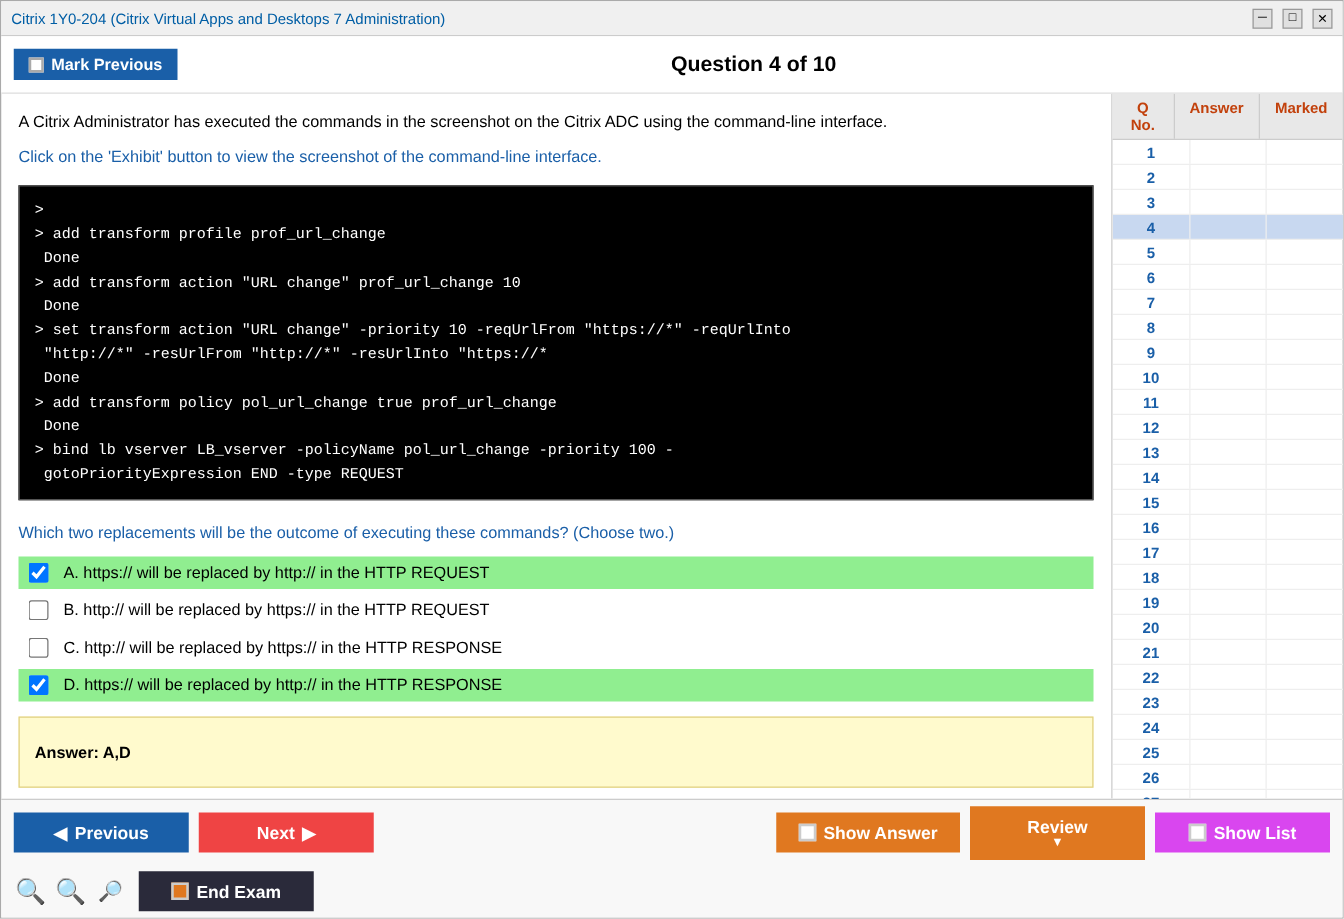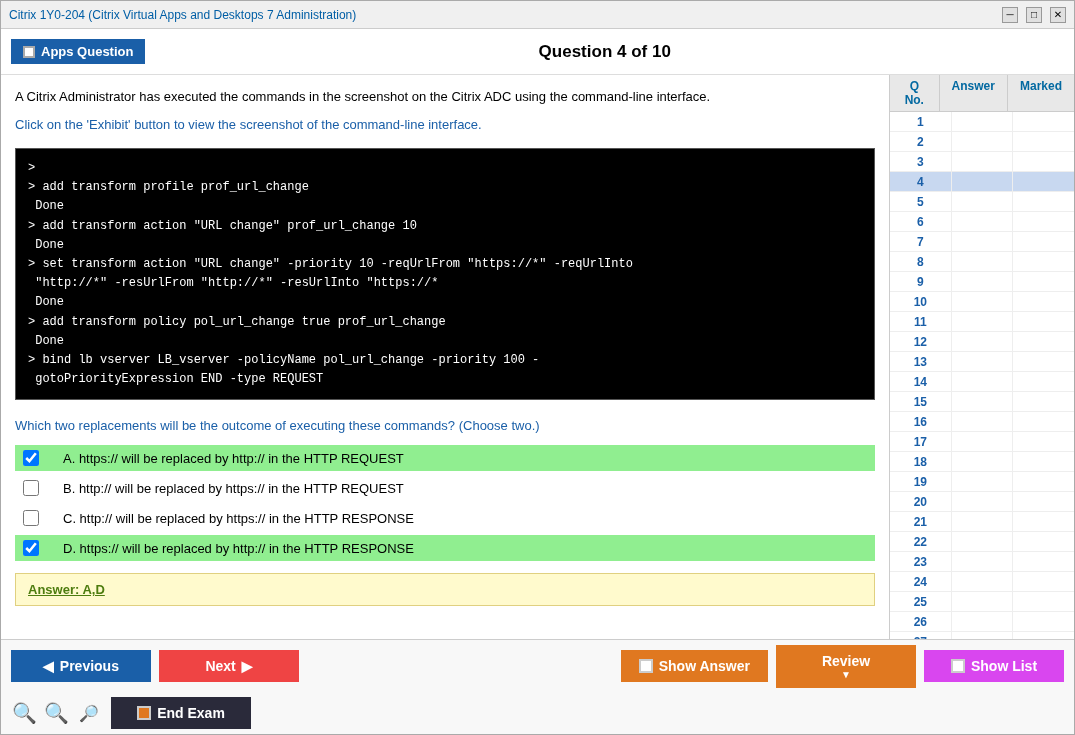--- a/index.html
+++ b/index.html
@@ -23,30 +23,30 @@
 
     .q-text { color: #000; font-size: 13px; line-height: 1.5; }
     .q-text-blue { color: #1a5fa8; font-size: 13px; line-height: 1.5; }
 
     .terminal { background: #000; color: #fff; font-family: 'Courier New', monospace; font-size: 12px; padding: 10px 12px; margin: 6px 0; border: 1px solid #555; line-height: 1.6; }
 
     .which-text { color: #000; font-size: 13px; margin: 4px 0; }
     .which-text span { color: #1a5fa8; }
 
     .options { display: flex; flex-direction: column; gap: 4px; }
-    .option { display: flex; align-items: center; gap: 24px; padding: 5px 8px; font-size: 13px; }
+    .option { display: flex; gap: 12px; padding: 5px 8px; font-size: 13px; }
     .option.highlighted { background: #90ee90; }
     .option input[type=checkbox] { width: 16px; height: 16px; flex-shrink: 0; }
     .option-text { color: #000; }
 
-    .answer-box { background: #fffacd; border: 1px solid #e0d080; padding: 8px 12px; font-size: 13px; font-weight: bold; color: #4d7c0f; margin-top: 4px; text-decoration: underline; }
+    .answer-box { background: #fffacd; border: 1px solid #e0d080; padding: 20px 12px; font-size: 13px; font-weight: bold; color: #000000; margin-top: 4px; }
 
     .sidebar { width: 185px; border-left: 1px solid #ccc; background: #fff; display: flex; flex-direction: column; }
     .sidebar-header { display: flex; background: #e8e8e8; border-bottom: 1px solid #ccc; }
-    .sidebar-header-cell { flex: 1; text-align: center; padding: 4px 12px; font-size: 12px; font-weight: bold; color: #0369a1; border-right: 1px solid #ccc; }
+    .sidebar-header-cell { flex: 1; text-align: center; padding: 4px 12px; font-size: 12px; font-weight: bold; color: #c2410c; border-right: 1px solid #ccc; }
     .sidebar-header-cell:last-child { border-right: none; }
     .sidebar-list { overflow-y: auto; flex: 1; }
     .sidebar-row { display: flex; height: 20px; border-bottom: 1px solid #eee; }
     .sidebar-row.active { background: #c8d8f0; }
     .sidebar-cell { flex: 1; text-align: center; font-size: 12px; line-height: 20px; color: #000; border-right: 1px solid #eee; }
     .sidebar-cell:last-child { border-right: none; }
     .sidebar-cell.num { color: #1a5fa8; font-weight: bold; }
 
     .bottom-bar { border-top: 1px solid #ccc; background: #f8f8f8; display: flex; flex-direction: column; }
 
@@ -79,21 +79,21 @@
     <div class="title-bar-controls">
       <div class="title-btn">─</div>
       <div class="title-btn">□</div>
       <div class="title-btn">✕</div>
     </div>
   </div>
 
   <div class="toolbar">
     <button class="mark-question-btn">
       <span class="mark-icon" style="background:#fff;width:12px;height:12px;border:2px solid #aaa;"></span>
-      <span>Apps Question</span>
+      <span>Mark Previous</span>
     </button>
     <span class="question-title">Question 4 of 10</span>
   </div>
 
   <div class="main-content">
 
     <div class="question-area">
 
       <p class="q-text">A Citrix Administrator has executed the commands in the screenshot on the Citrix ADC using the command-line interface.</p>
       <p class="q-text-blue">Click on the 'Exhibit' button to view the screenshot of the command-line interface.</p>

